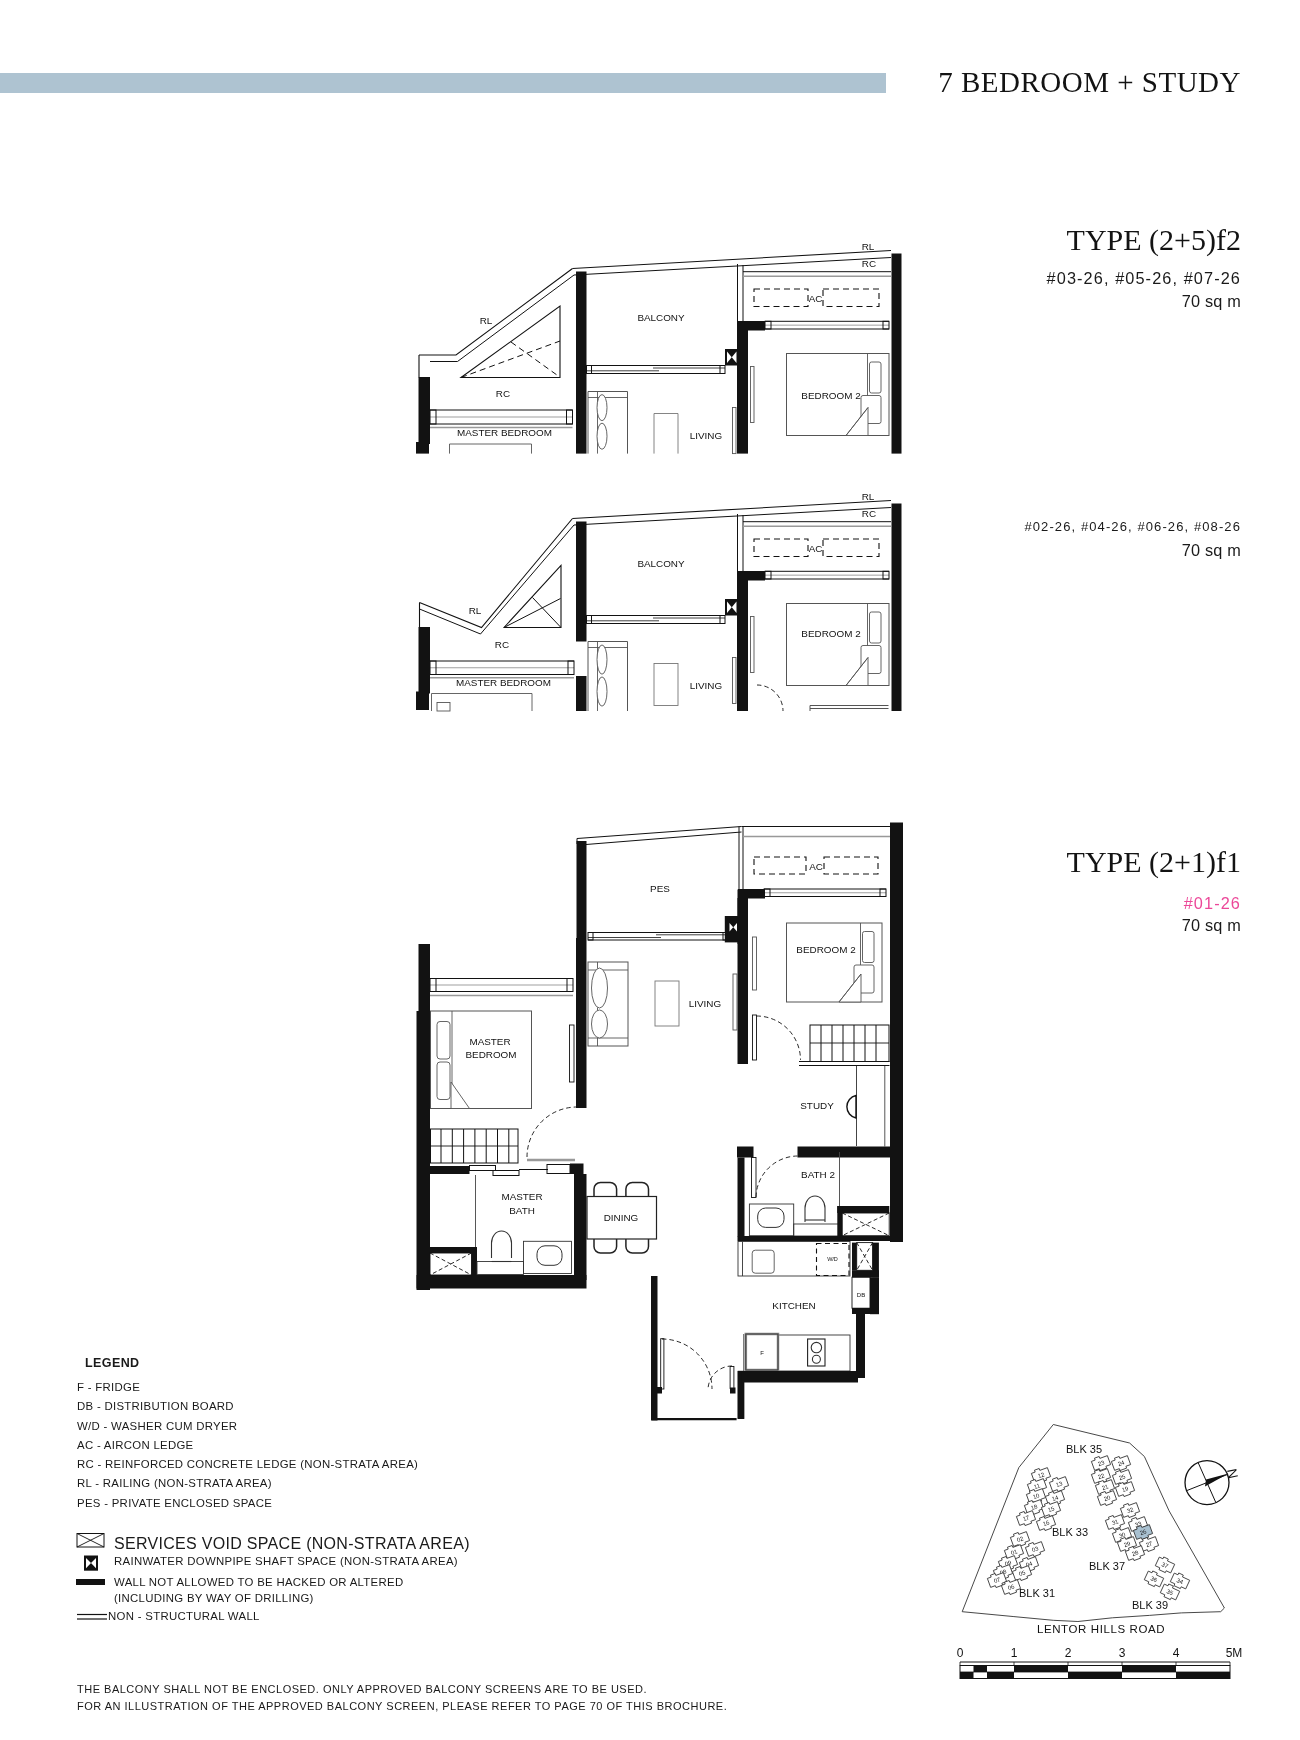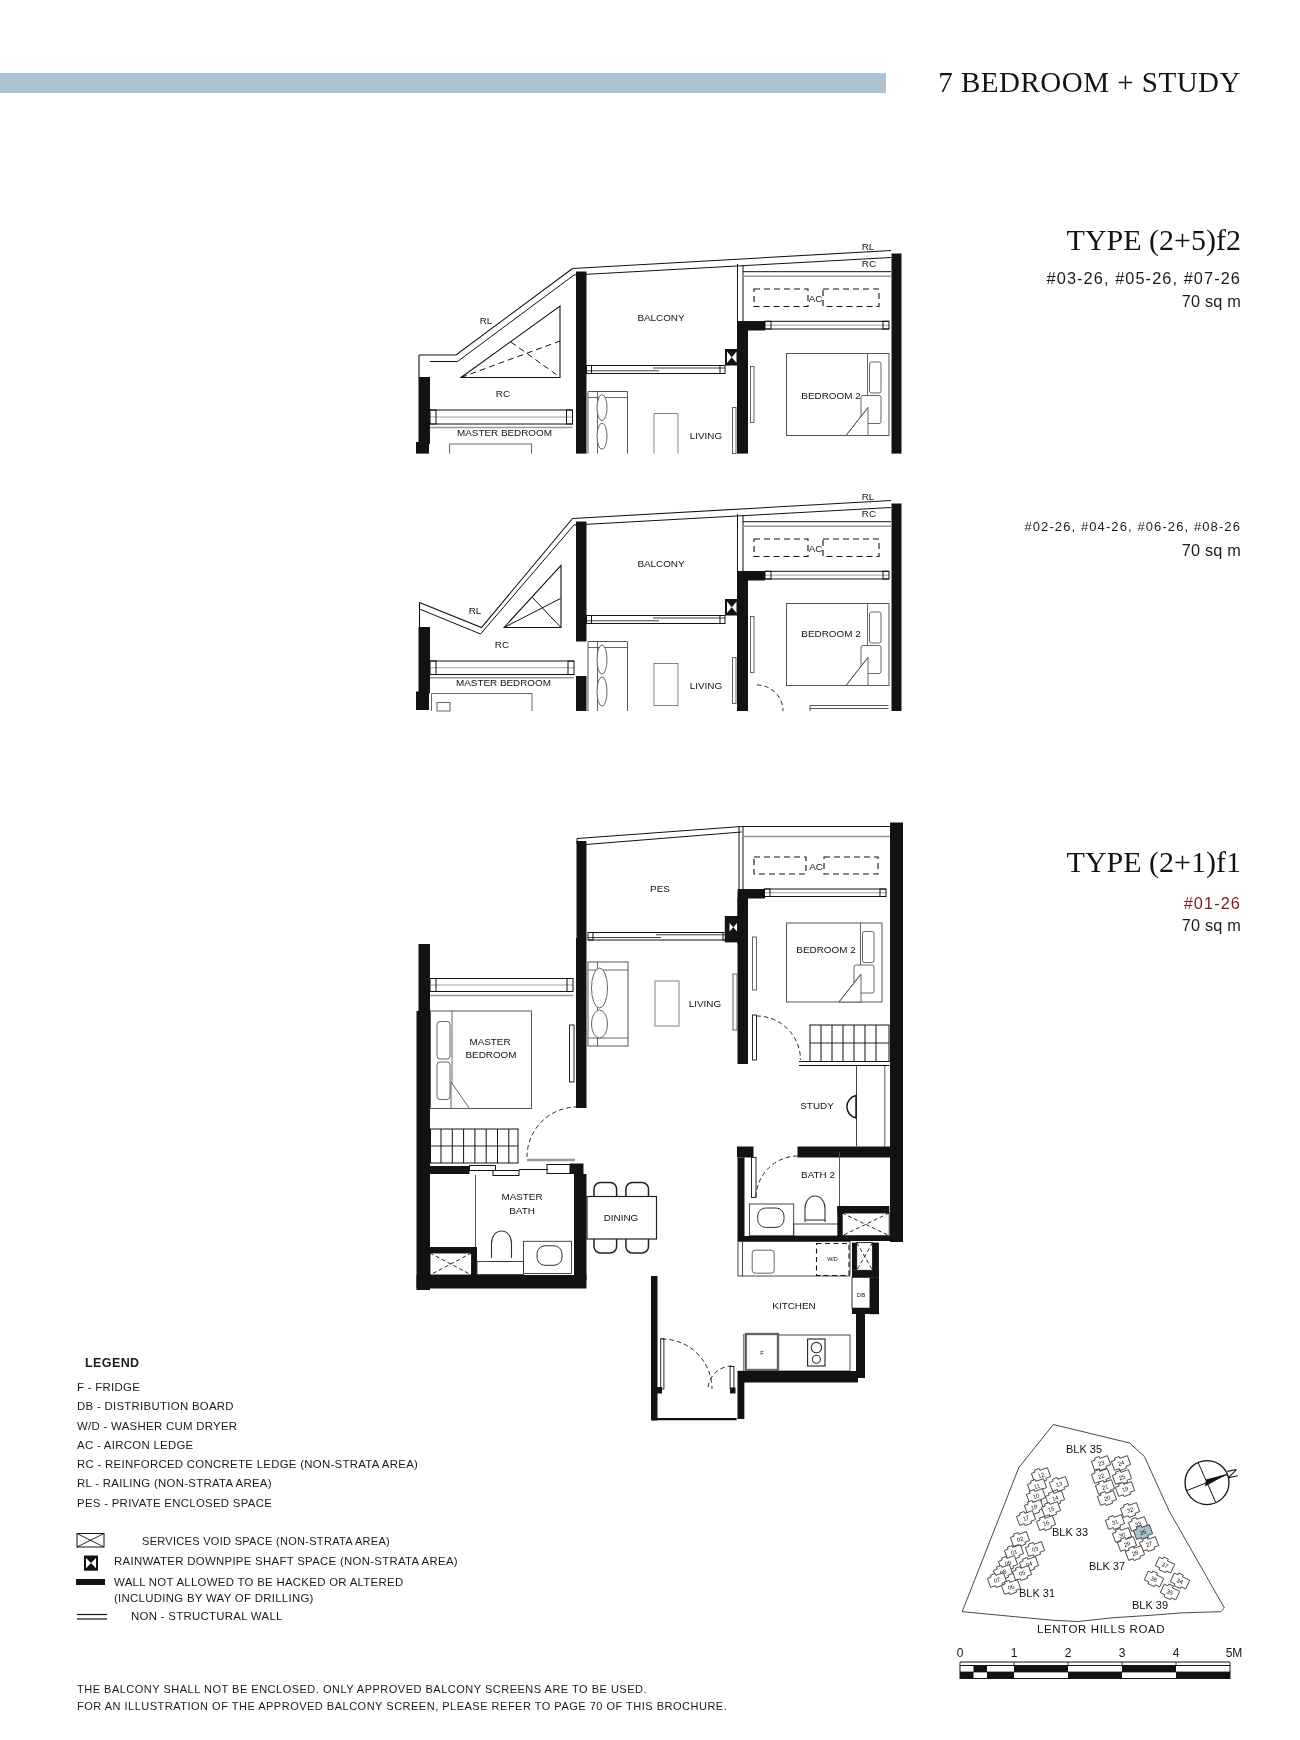--- a/index.html
+++ b/index.html
@@ -17,36 +17,36 @@
 <div class="abs" style="top:269px;right:59px;font-size:16.3px;letter-spacing:1.1px;color:#1a1a1a;">#03-26, #05-26, #07-26</div>
 
 <div class="abs" style="top:292px;right:59px;font-size:16.3px;letter-spacing:0.2px;color:#1a1a1a;">70 sq m</div>
 
 <div class="abs" style="top:519px;right:59px;font-size:13px;letter-spacing:1.1px;color:#1a1a1a;">#02-26, #04-26, #06-26, #08-26</div>
 
 <div class="abs" style="top:541px;right:59px;font-size:16.3px;letter-spacing:0.2px;color:#1a1a1a;">70 sq m</div>
 
 <div class="abs serif" style="top:845px;right:59px;font-size:30px;color:#131313;">TYPE (2+1)f1</div>
 
-<div class="abs" style="top:894px;right:59px;font-size:16.3px;letter-spacing:1.1px;color:#7f1d1d;">#01-26</div>
+<div class="abs" style="top:894px;right:59px;font-size:16.3px;letter-spacing:1.1px;color:#ec4899;">#01-26</div>
 
 <div class="abs" style="top:916px;right:59px;font-size:16.3px;letter-spacing:0.2px;color:#1a1a1a;">70 sq m</div>
 
 <div class="abs" style="left:85px;top:1356px;font-size:12.5px;font-weight:bold;letter-spacing:0.4px;color:#1a1a1a;">LEGEND</div>
 
 <div class="abs" style="left:77px;top:1378px;font-size:11.4px;letter-spacing:0.3px;color:#1a1a1a;line-height:19.3px;">
 F - FRIDGE<br>DB - DISTRIBUTION BOARD<br>W/D - WASHER CUM DRYER<br>AC - AIRCON LEDGE<br>RC - REINFORCED CONCRETE LEDGE (NON-STRATA AREA)<br>RL - RAILING (NON-STRATA AREA)<br>PES - PRIVATE ENCLOSED SPACE</div>
 
-<div class="abs" style="left:114px;top:1535px;font-size:11px;letter-spacing:0.3px;color:#1a1a1a;margin-left:28px;">SERVICES VOID SPACE (NON-STRATA AREA)</div>
+<div class="abs" style="left:114px;top:1535px;font-size:16px;letter-spacing:0.3px;color:#1a1a1a;">SERVICES VOID SPACE (NON-STRATA AREA)</div>
 
 <div class="abs" style="left:114px;top:1555px;font-size:11.4px;letter-spacing:0.3px;color:#1a1a1a;">RAINWATER DOWNPIPE SHAFT SPACE (NON-STRATA AREA)</div>
 
 <div class="abs" style="left:114px;top:1575px;font-size:11.4px;letter-spacing:0.3px;color:#1a1a1a;line-height:15.5px;">WALL NOT ALLOWED TO BE HACKED OR ALTERED<br>(INCLUDING BY WAY OF DRILLING)</div>
 
-<div class="abs" style="left:131px;top:1610px;font-size:11.4px;letter-spacing:0.3px;color:#1a1a1a;">NON - STRUCTURAL WALL</div>
+<div class="abs" style="left:108px;top:1610px;font-size:11.4px;letter-spacing:0.3px;color:#1a1a1a;">NON - STRUCTURAL WALL</div>
 
 <div class="abs" style="left:77px;top:1649px;font-size:11px;letter-spacing:0.5px;color:#1a1a1a;line-height:16.5px;margin-top:32px;">THE BALCONY SHALL NOT BE ENCLOSED. ONLY APPROVED BALCONY SCREENS ARE TO BE USED.<br>FOR AN ILLUSTRATION OF THE APPROVED BALCONY SCREEN, PLEASE REFER TO PAGE 70 OF THIS BROCHURE.</div>
 <svg class="abs" style="left:0;top:0;" width="1300" height="1740" viewBox="0 0 1300 1740">
 
 <g>
 </g>
 
 <g>
       <polyline points="419,355 456,355 572.5,268.5" stroke="#121212" stroke-width="1.1" fill="none"></polyline>
       <polyline points="430,361.5 457.5,361.5 574,275" stroke="#121212" stroke-width="1" fill="none"></polyline>

